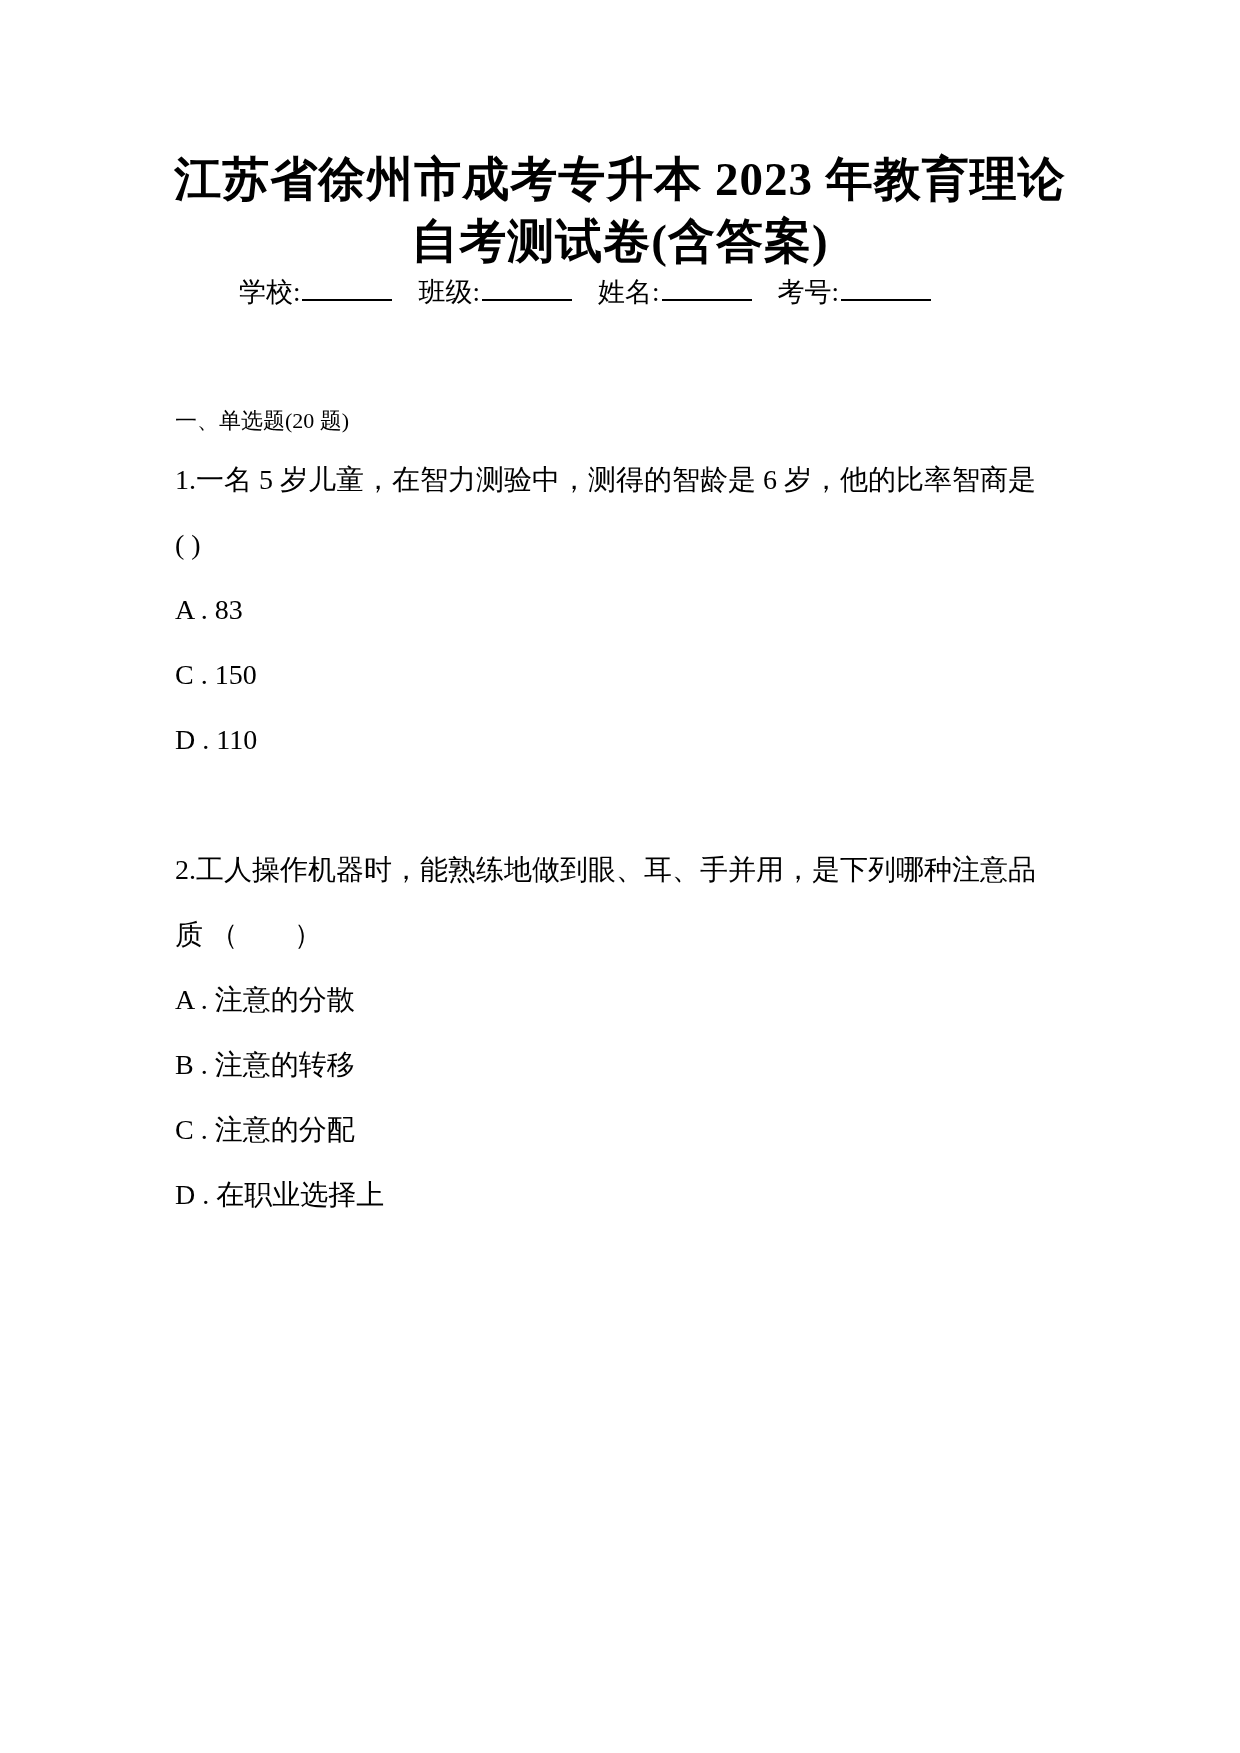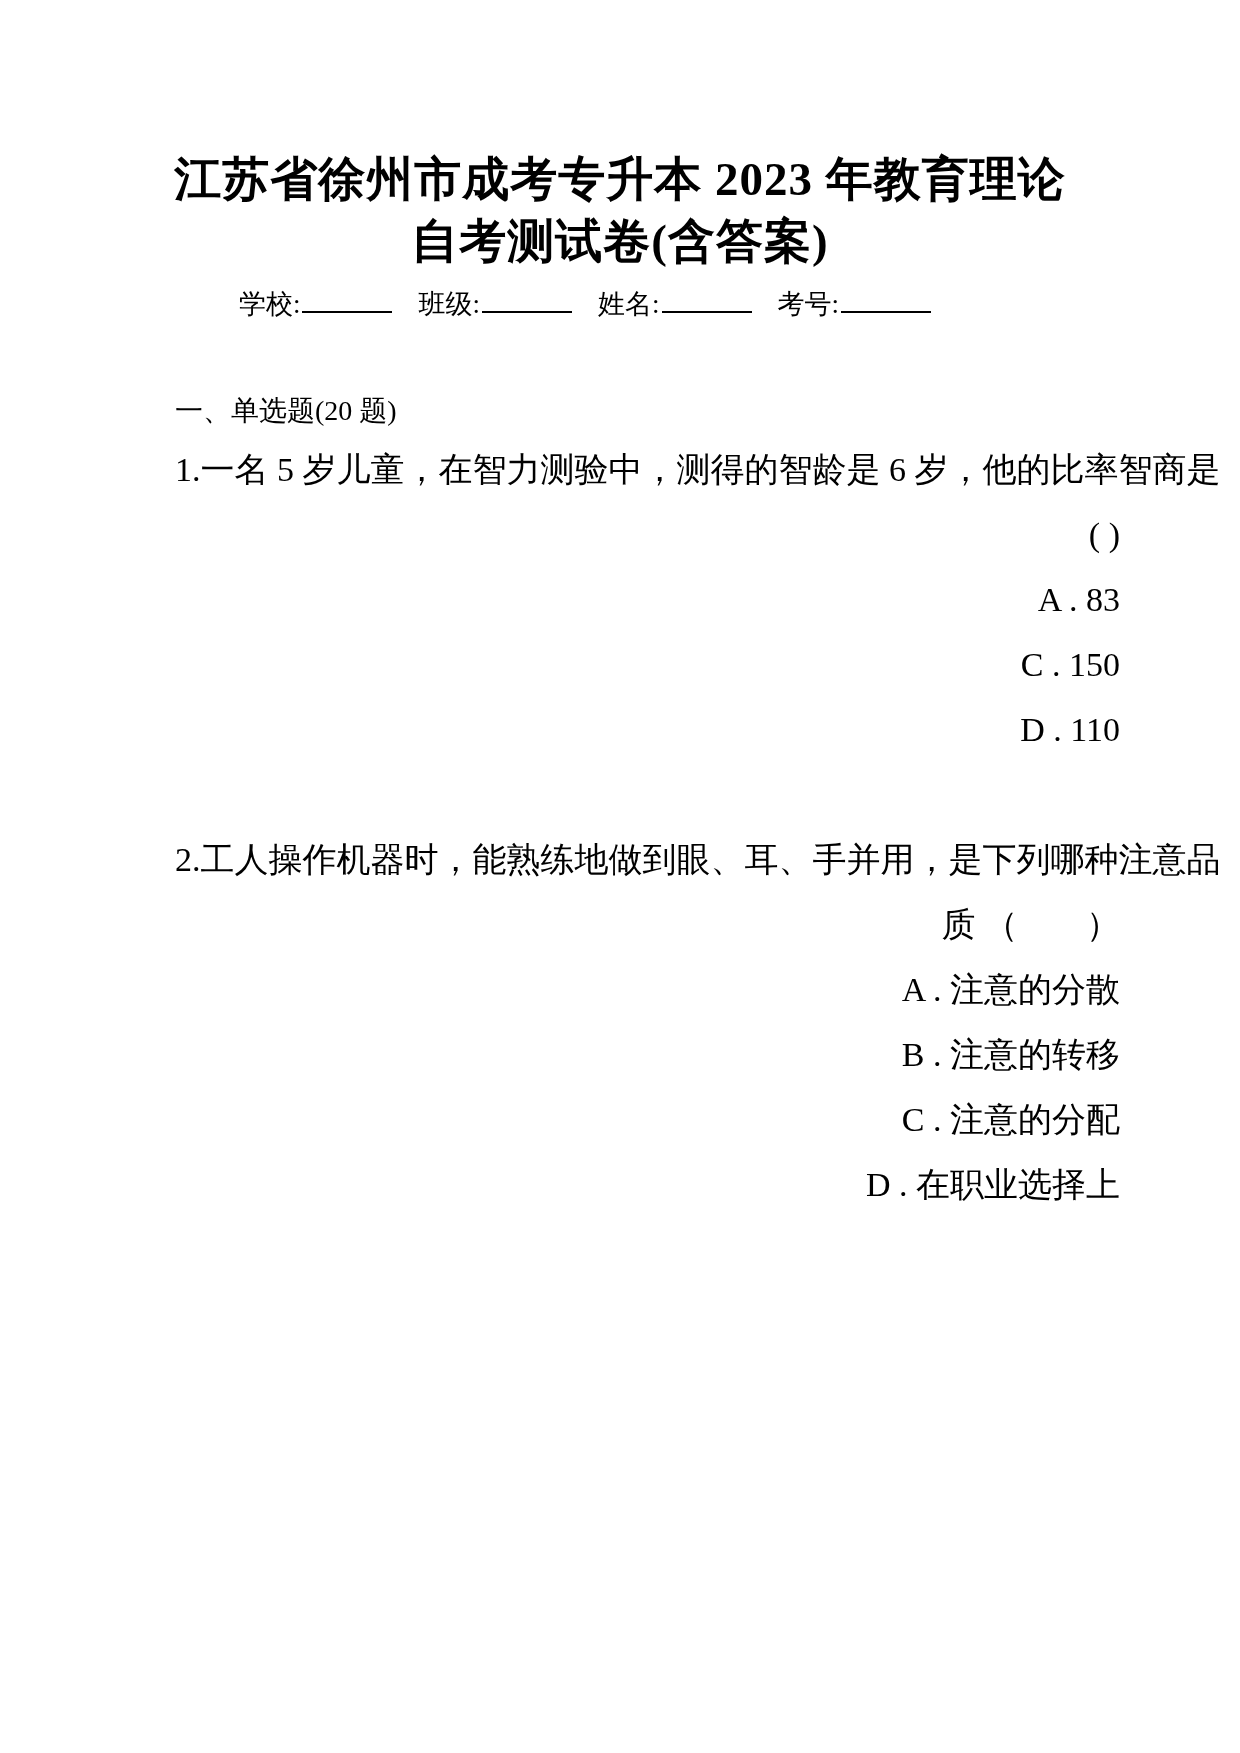--- a/index.html
+++ b/index.html
@@ -17,50 +17,48 @@
   .title {
     margin: 0;
     padding-top: 148px;
     text-align: center;
     font-size: 47px;
     line-height: 62px;
     font-weight: 700;
     letter-spacing: 1px;
   }
   .info-row {
-    margin-top: 12px;
     display: flex;
     justify-content: center;
     align-items: baseline;
     column-gap: 26px;
     font-size: 27px;
     line-height: 40px;
     padding-right: 70px;
   }
   .info-group { white-space: nowrap; }
   .blank-line {
     display: inline-block;
     width: 90px;
     height: 0.85em;
     border-bottom: 2px solid #000000;
     margin-left: 2px;
   }
   .content {
     padding: 0 120px 0 175px;
   }
   .section-heading {
-    margin-top: 64px;
-    font-size: 28px;
+    margin-top: 86px;
+    font-size: 22px;
     line-height: 46px;
     white-space: nowrap;
   }
   .question {
-    font-size: 34px;
+    font-size: 28px;
     line-height: 65px;
-    text-align: right;
   }
   .q-line { white-space: nowrap; }
   .question-1 { margin-top: 3px; }
   .question-2 { margin-top: 65px; }
   .question-3 { margin-top: 170px; }
 </style>
 </head>
 <body>
 
 <div class="page">

